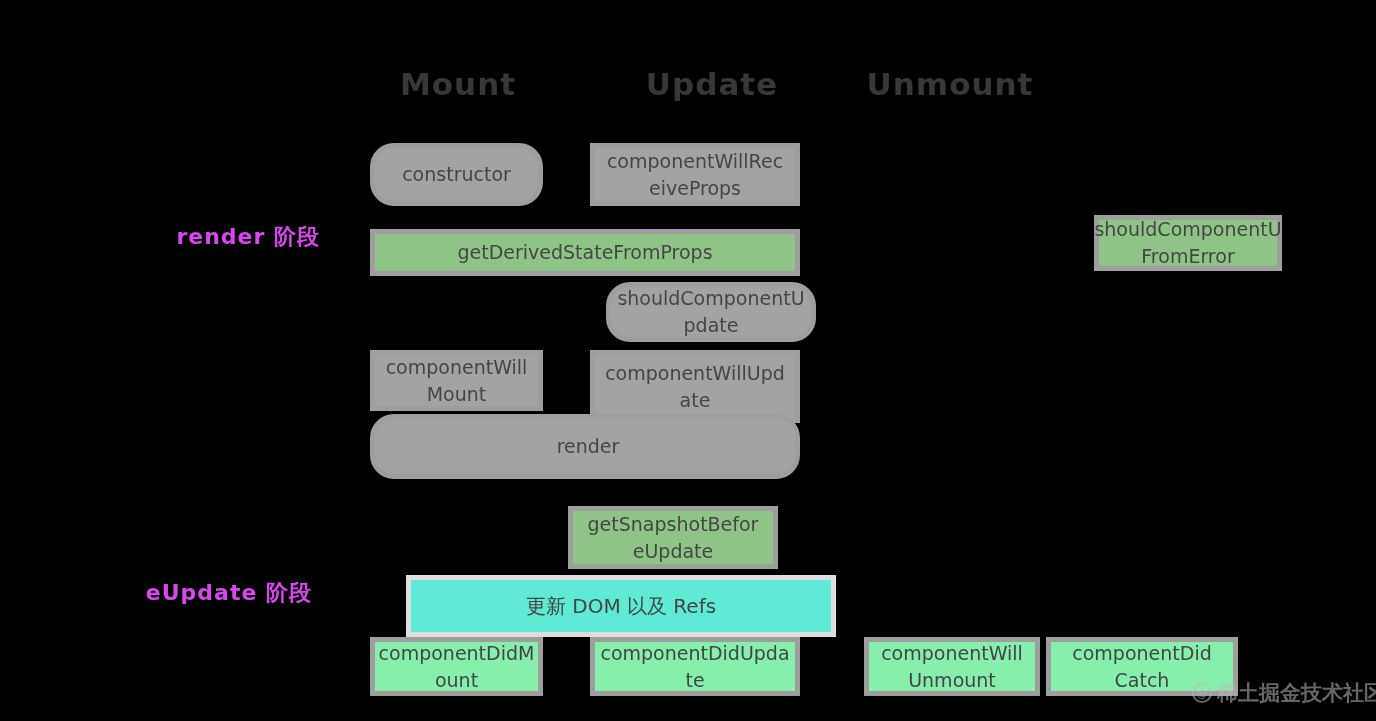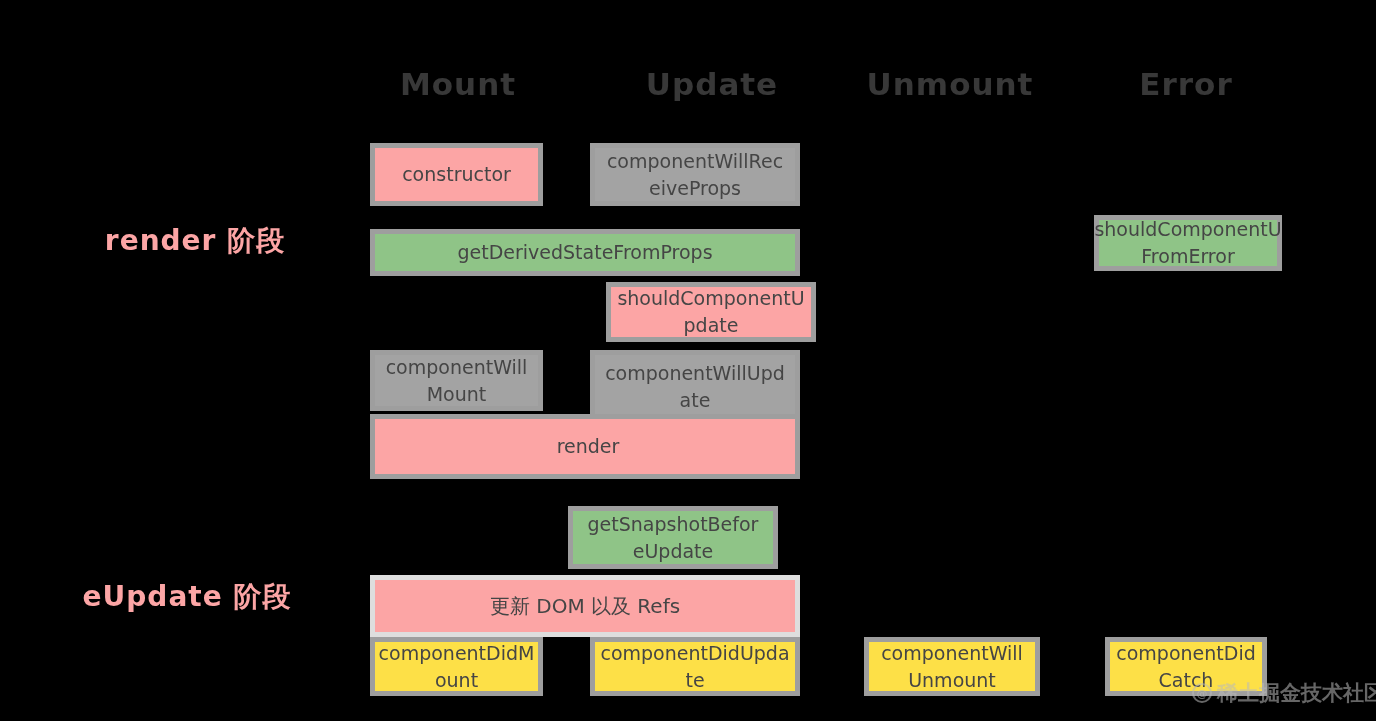--- a/index.html
+++ b/index.html
@@ -13,61 +13,61 @@
   .col-header{
     position:absolute;
     font-size:31px;
     font-weight:bold;
     color:#383838;
     text-align:center;
     letter-spacing:1px;
   }
   .phase-label{
     position:absolute;
-    font-size:28px;
+    font-size:22px;
     font-weight:bold;
-    color:#fca5a5;
-    text-align:center;
+    color:#d946ef;
+    text-align:right;
     letter-spacing:1px;
   }
   .box{
     position:absolute;
     box-sizing:border-box;
     border:5px solid #9e9e9e;
     display:flex;
     align-items:center;
     justify-content:center;
     text-align:center;
     font-size:19px;
     line-height:1.4;
     color:#454545;
     white-space:pre-line;
     padding:2px 6px;
   }
-  .blue  {background:#fca5a5;}
+  .blue  {background:#a3a3a3;border-radius:24px;}
   .red   {background:#a3a3a3;}
   .green {background:#8fc487;}
-  .teal  {background:#fde047;}
-  .lightblue{background:#fca5a5;border-color:#dedede;}
+  .teal  {background:#86efac;}
+  .lightblue{background:#5eead4;border-color:#dedede;margin-left:36px;}
 
   
   .b-constructor{left:370px;top:143px;width:173px;height:63px;}
   .b-cwrp      {left:590px;top:143px;width:210px;height:63px;}
   .b-gdsfp     {left:370px;top:216px;width:430px;height:47px;margin-top:13px;}
   .b-gdsfe     {left:1094px;top:215px;width:188px;height:56px;}
   .b-scu       {left:590px;top:282px;width:210px;height:60px;margin-left:16px;}
   .b-cwm       {left:370px;top:350px;width:173px;height:61px;}
   .b-cwu       {left:590px;top:350px;width:210px;height:73px;}
   .b-render    {left:370px;top:414px;width:430px;height:65px;padding-left:12px;}
   .b-gsbu      {left:568px;top:506px;width:210px;height:63px;}
   .b-dom       {left:370px;top:575px;width:430px;height:62px;font-size:20px;}
   .b-cdm       {left:370px;top:637px;width:173px;height:59px;}
   .b-cdu       {left:590px;top:637px;width:210px;height:59px;}
   .b-cwun      {left:864px;top:637px;width:176px;height:59px;}
-  .b-cdc       {left:1105px;top:637px;width:162px;height:59px;}
+  .b-cdc       {left:1046px;top:637px;width:192px;height:59px;}
 
   
   .h-mount  {left:383px;top:66px;width:150px;}
   .h-update {left:637px;top:66px;width:150px;}
   .h-unmount{left:865px;top:66px;width:170px;}
   .h-error  {left:1111px;top:66px;width:150px;}
   .p-render {left:70px;top:222px;width:250px;}
   .p-commit {left:62px;top:578px;width:250px;}
 
   .watermark{
@@ -92,21 +92,20 @@
   }
 </style>
 </head>
 <body>
 
 <div class="stage">
 
   <div class="col-header h-mount">Mount</div>
   <div class="col-header h-update">Update</div>
   <div class="col-header h-unmount">Unmount</div>
-  <div class="col-header h-error">Error</div>
 
   <div class="phase-label p-render">render 阶段</div>
   <div class="phase-label p-commit">eUpdate 阶段</div>
 
   <div class="box blue b-constructor">constructor</div>
   <div class="box red b-cwrp">componentWillRec
 eiveProps</div>
   <div class="box green b-gdsfp">getDerivedStateFromProps</div>
   <div class="box green b-gdsfe">shouldComponentU
 FromError</div>

